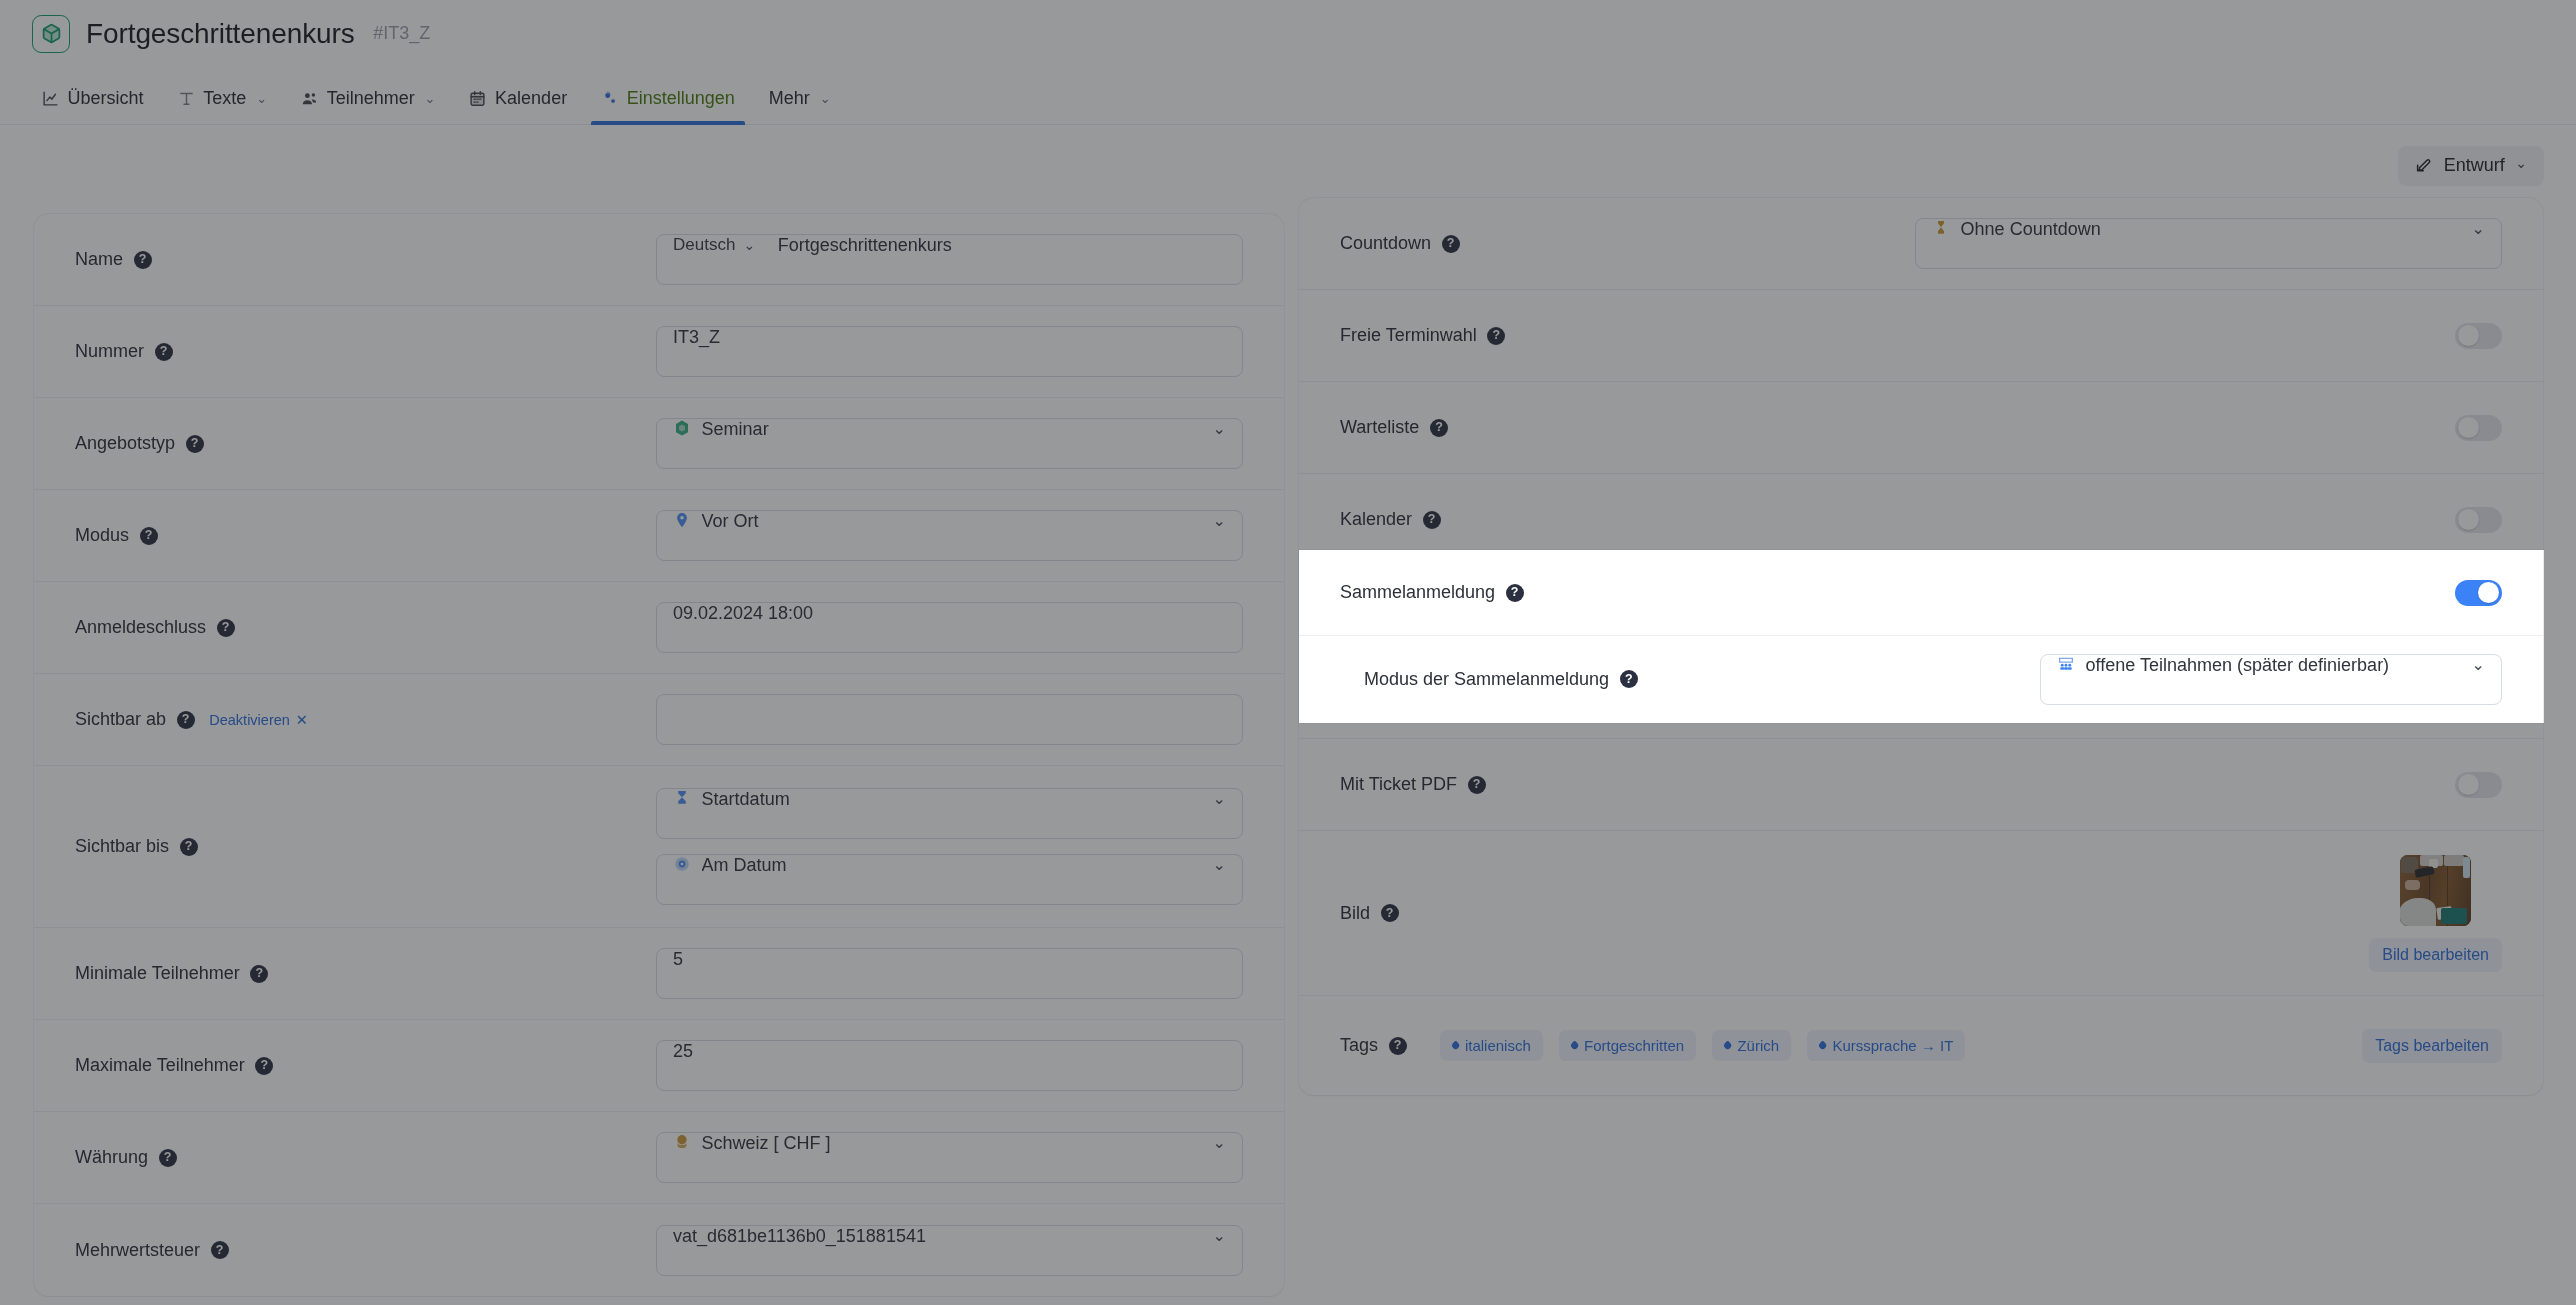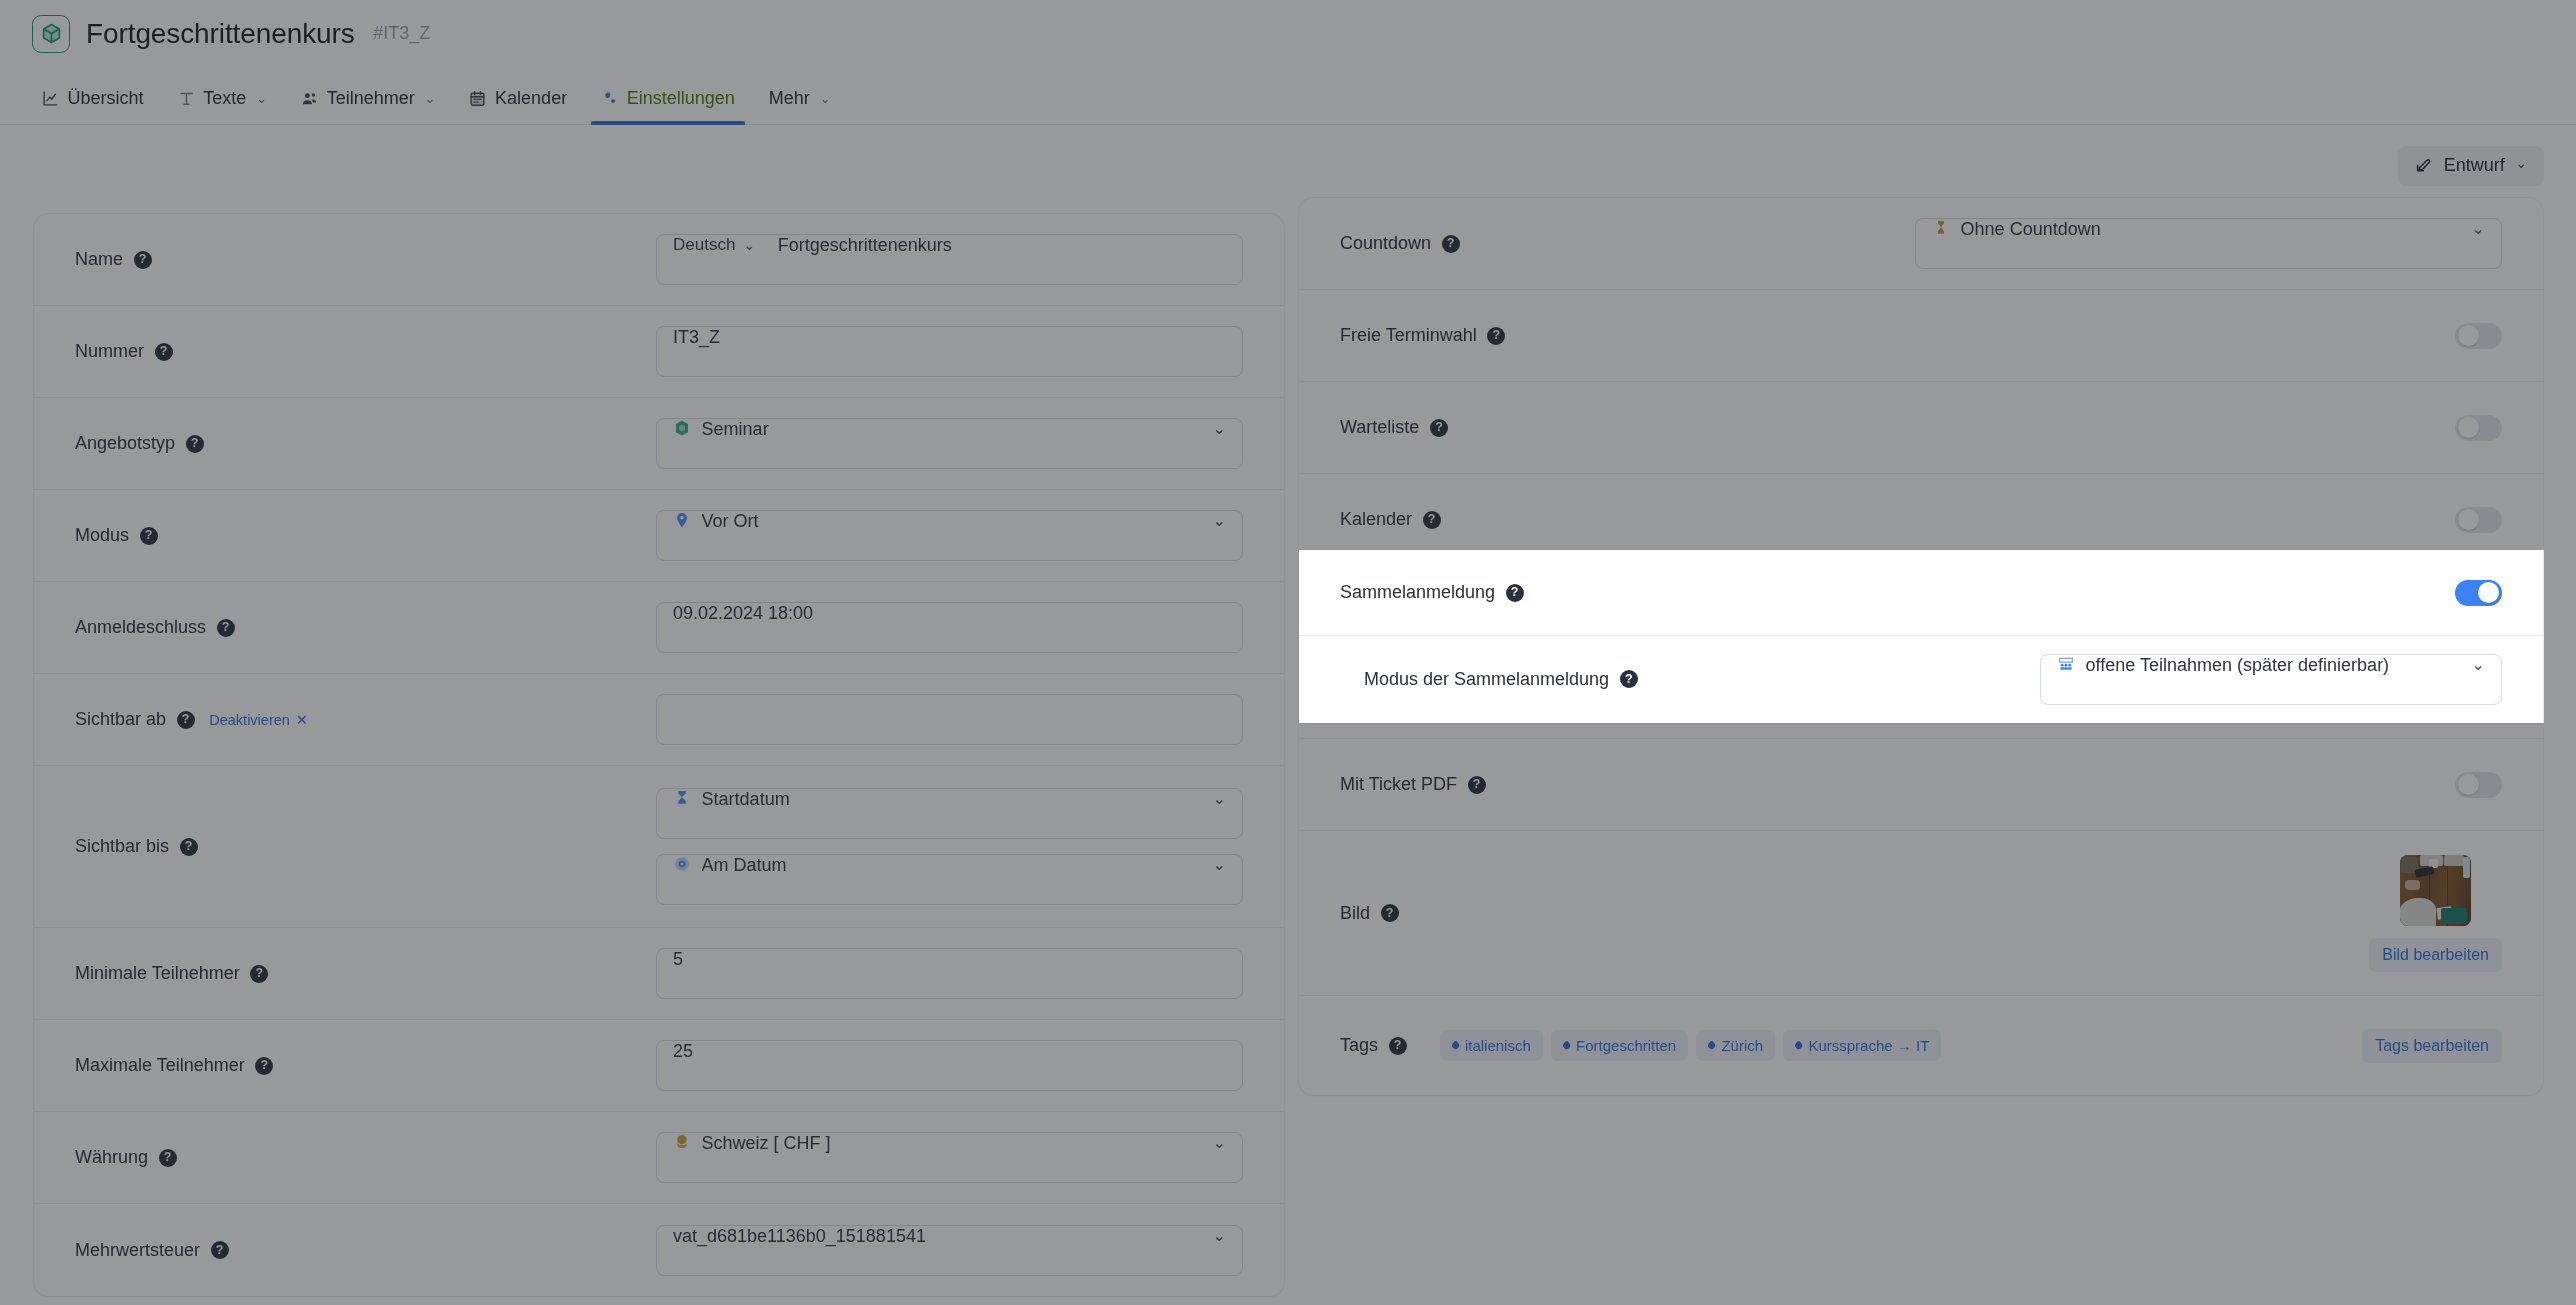--- a/index.html
+++ b/index.html
@@ -264,21 +264,21 @@
     background: #eef3fc;
     border-radius: 6.6px;
     padding: 8px 13px;
     cursor: pointer;
     white-space: nowrap;
   }
 
   .tags-wrap {
     display: flex;
     align-items: flex-end;
-    gap: 8px;
+    gap: 16px;
     flex: 1;
     margin-left: 33px;
   }
   .chip {
     display: inline-flex;
     align-items: center;
     gap: 6px;
     background: #eef3fc;
     color: #2f6fdb;
     font-size: 15px;

